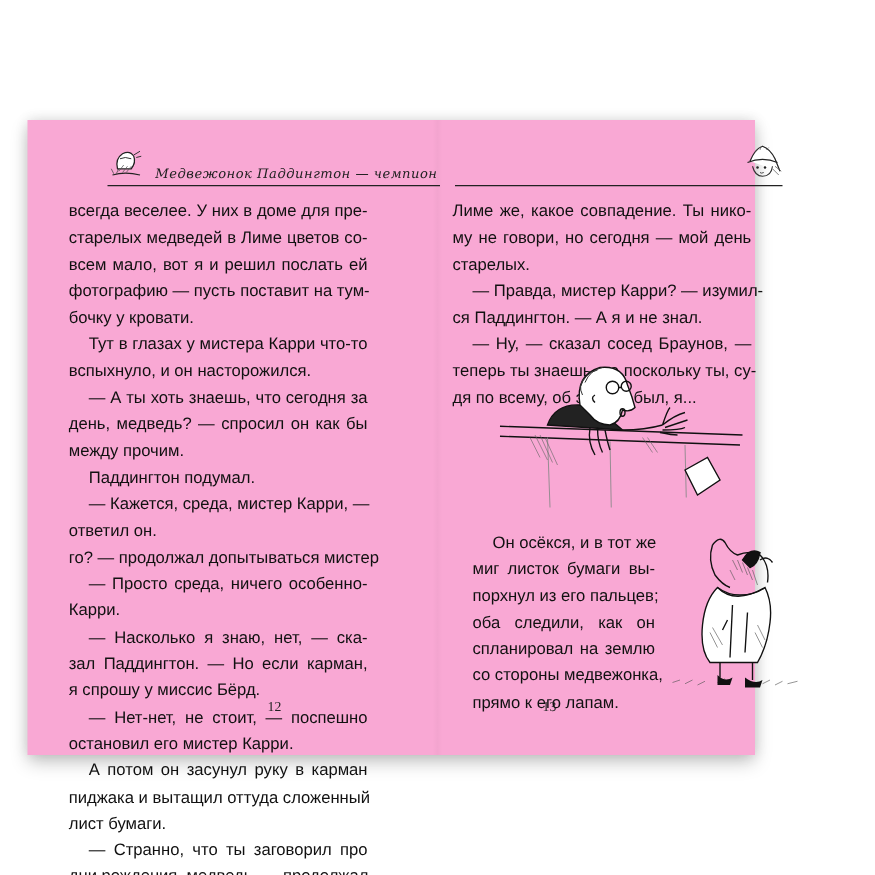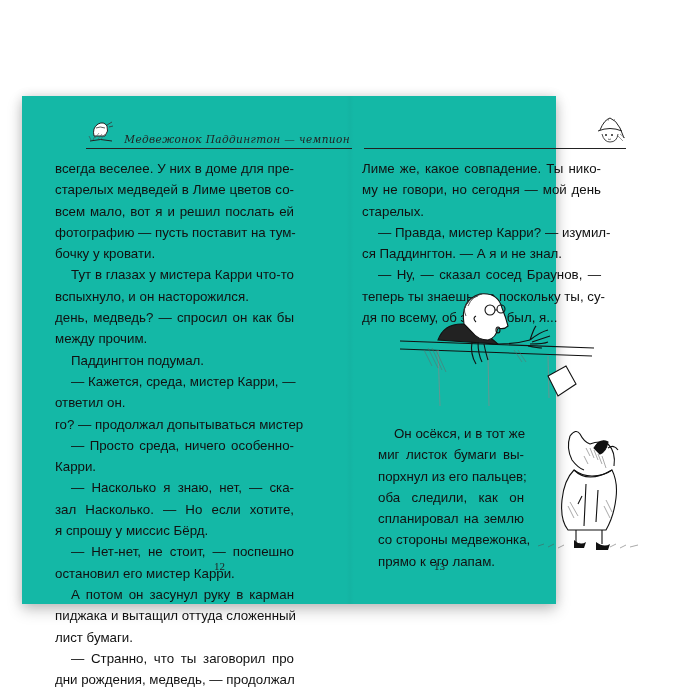--- a/index.html
+++ b/index.html
@@ -1,18 +1,18 @@
 <!DOCTYPE html>
 <html><head>
 <meta charset="utf-8">
 <style>
   html,body{margin:0;padding:0;background:#ffffff;}
   body{width:700px;height:700px;position:relative;overflow:hidden;font-family:"Liberation Sans",sans-serif;}
-  .spread{position:absolute;left:22px;top:96px;width:534px;height:508px;background:#14b8a6;
-    box-shadow:0 6px 14px rgba(0,0,0,0.22), 0 0 10px rgba(0,0,0,0.12);}
+  .spread{position:absolute;left:22px;top:96px;width:534px;height:508px;background:#f9a8d4;
+    box-shadow:0 6px 14px rgba(0,0,0,0.22), 0 0 10px rgba(0,0,0,0.12);padding-left:48px;}
   .gutter{position:absolute;left:324px;top:0;width:8px;height:100%;
     background:linear-gradient(to right,rgba(0,0,0,0.0),rgba(0,0,0,0.025),rgba(0,0,0,0.0));}
   .page{position:absolute;top:0;height:100%;}
   .page.left{left:0;width:328px;}
   .page.right{left:328px;width:327px;}
   .runhead{position:absolute;top:20px;height:32px;border-bottom:1.2px solid #222;}
   .page.left .runhead{left:64px;width:266px;}
   .page.right .runhead{left:14px;width:262px;}
   .runhead .title{position:absolute;bottom:3px;font-family:"DejaVu Serif",serif;font-style:italic;
     font-size:10.5px;letter-spacing:0.4px;color:#222;white-space:nowrap;}
@@ -53,30 +53,31 @@
     </div>
 
     <div class="body">
       <span class="line">всегда веселее. У них в доме для пре-</span>
       <span class="line">старелых медведей в Лиме цветов со-</span>
       <span class="line">всем мало, вот я и решил послать ей</span>
       <span class="line">фотографию — пусть поставит на тум-</span>
       <span class="line last">бочку у кровати.</span>
       <span class="line indent">Тут в глазах у мистера Карри что-то</span>
       <span class="line last">вспыхнуло, и он насторожился.</span>
+      <span class="line indent">— А ты хоть знаешь, что сегодня за</span>
       <span class="line">день, медведь? — спросил он как бы</span>
       <span class="line last">между прочим.</span>
       <span class="line indent last">Паддингтон подумал.</span>
       <span class="line indent">— Кажется, среда, мистер Карри, —</span>
       <span class="line last">ответил он.</span>
       <span class="line">го? — продолжал допытываться мистер</span>
       <span class="line indent">— Просто среда, ничего особенно-</span>
       <span class="line last">Карри.</span>
       <span class="line indent">— Насколько я знаю, нет, — ска-</span>
-      <span class="line">зал Насколько. — Но если хотите,</span>
+      <span class="line">зал Паддингтон. — Но если карман,</span>
       <span class="line last">я спрошу у миссис Бёрд.</span>
       <span class="line indent">— Нет-нет, не стоит, — поспешно</span>
       <span class="line last">остановил его мистер Карри.</span>
       <span class="line indent">А потом он засунул руку в карман</span>
       <span class="line">пиджака и вытащил оттуда сложенный</span>
       <span class="line last">лист бумаги.</span>
       <span class="line indent">— Странно, что ты заговорил про</span>
       <span class="line">дни рождения, медведь, — продолжал</span>
 
     </div>

